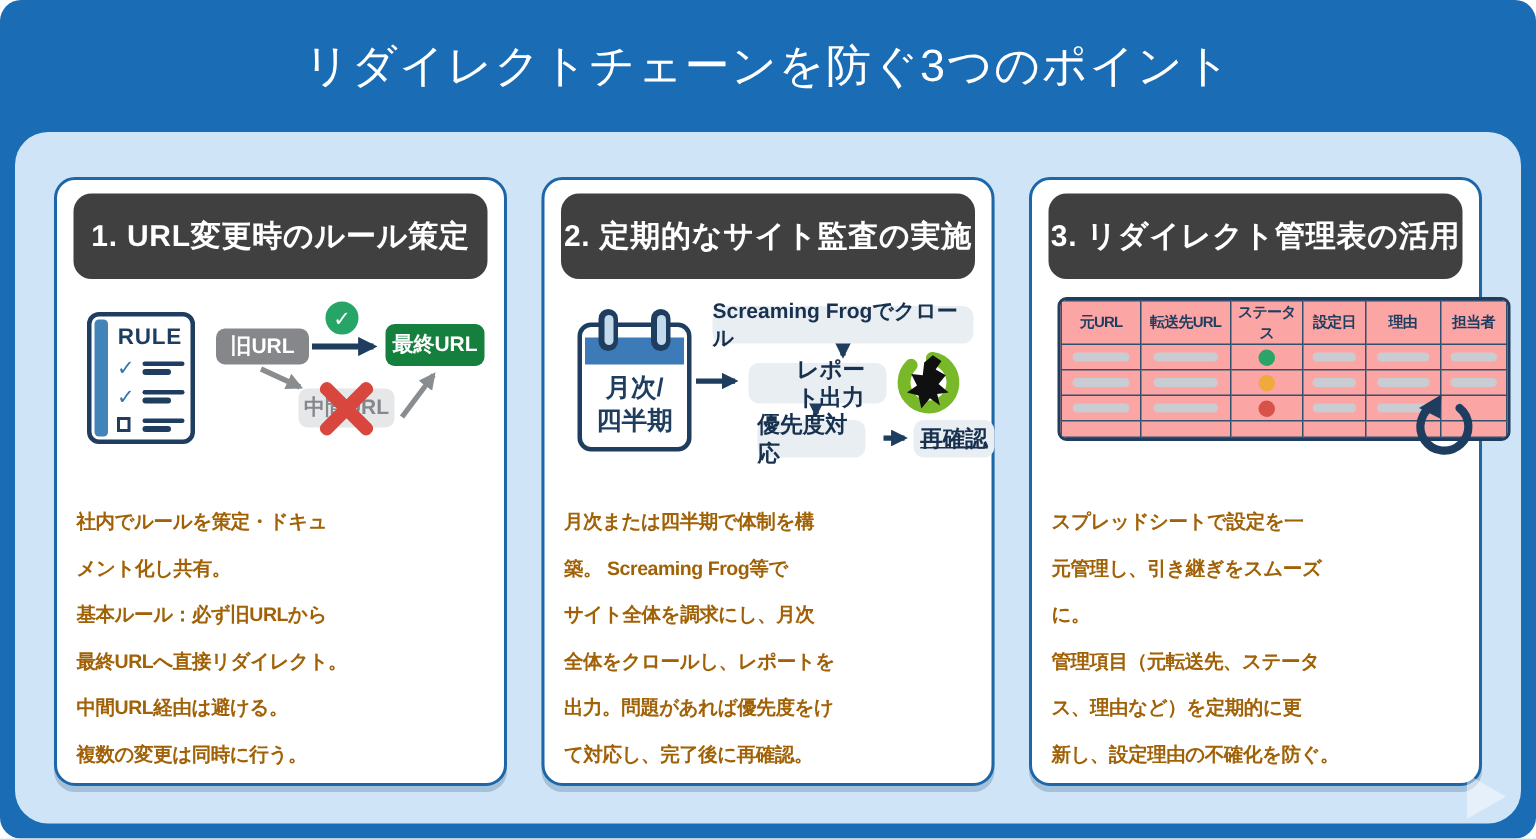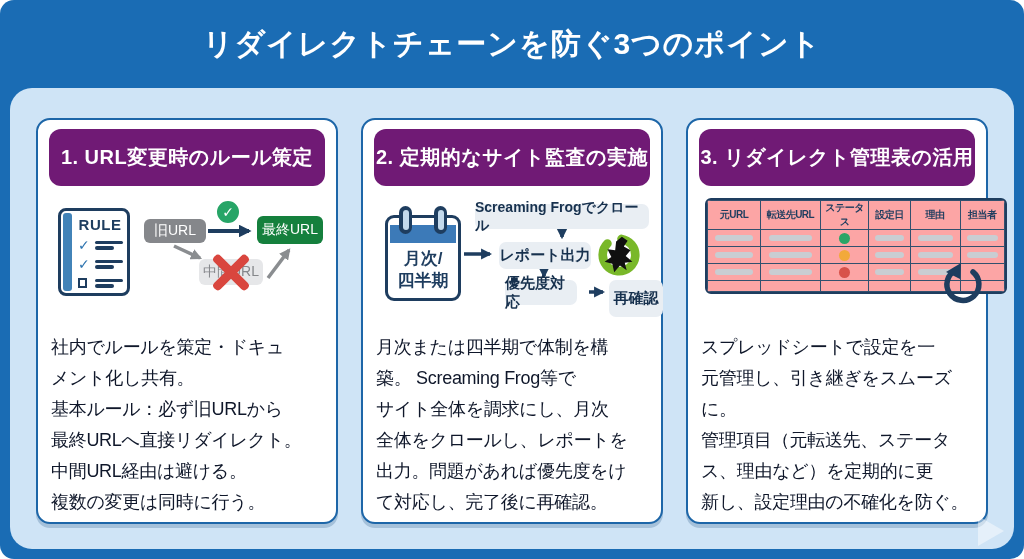--- a/index.html
+++ b/index.html
@@ -1,43 +1,43 @@
 <!DOCTYPE html>
 <html><head>
 <meta charset="utf-8">
 <style>
   * { margin:0; padding:0; box-sizing:border-box; }
   body { background:#ffffff; font-family:"Liberation Sans","DejaVu Sans",sans-serif; }
   .frame { position:relative; width:1024px; height:559px; background:#1a6cb4; border-radius:14px; overflow:hidden; }
   .app-title { position:absolute; top:0; left:0; right:0; height:88px; display:flex; align-items:center; justify-content:center;
-    color:#ffffff; font-size:30px; font-weight:700; letter-spacing:1px; }
+    color:#ffffff; font-size:30px; font-weight:400; letter-spacing:1px; }
   .panel { position:absolute; left:10px; right:10px; top:88px; bottom:10px; background:#cfe4f6; border-radius:22px; }
 
   .card { position:absolute; top:118px; width:302px; height:406px; background:#ffffff;
     border:2.5px solid #1d66a8; border-radius:14px; box-shadow:0 4px 0 rgba(16,70,120,0.22); }
   .card-1 { left:36px; } .card-2 { left:361px; } .card-3 { left:686px; }
-  .card-head { position:absolute; left:11px; right:11px; top:9px; height:57px; background:#701a75; border-radius:12px;
+  .card-head { position:absolute; left:11px; right:11px; top:9px; height:57px; background:#404040; border-radius:12px;
     display:flex; align-items:center; justify-content:center; color:#ffffff; font-size:20px; font-weight:800; letter-spacing:0.5px; }
-  .card-text { position:absolute; left:13px; right:8px; top:212px; font-size:18px; font-weight:400; line-height:31px;
-    color:#0f172a; white-space:pre-line; letter-spacing:-0.3px; }
+  .card-text { position:absolute; left:13px; right:8px; top:212px; font-size:13px; font-weight:700; line-height:31px;
+    color:#a16207; white-space:pre-line; letter-spacing:-0.3px; }
 
   
   .rule-doc { position:absolute; left:20px; top:88px; width:72px; height:88px; background:#fff;
     border:3px solid #1e3d5f; border-radius:8px; }
   .rule-spine { position:absolute; left:2px; top:2px; bottom:2px; width:9px; background:#4283b8; border-radius:3px; }
   .rule-inner { position:absolute; left:16px; top:5px; right:4px; }
   .rule-title { font-size:15px; font-weight:700; color:#1e3d5f; letter-spacing:0.5px; margin-bottom:4px; text-align:center; }
   .rule-row { display:flex; align-items:center; gap:5px; margin:5px 0 0 1px; height:14px; }
   .rcheck { width:13px; color:#2e74b0; font-size:14px; font-weight:900; line-height:1; }
   .rcbox { width:10px; height:10px; border:2.5px solid #1e3d5f; margin-right:3px; }
   .rlines { display:flex; flex-direction:column; gap:2px; }
   .rl1 { width:28px; height:3.5px; background:#1e3d5f; border-radius:2px; }
   .rl2 { width:19px; height:3.5px; background:#1e3d5f; border-radius:2px; }
 
-  .pill { position:absolute; display:flex; align-items:center; justify-content:center; font-weight:400; border-radius:6px; }
+  .pill { position:absolute; display:flex; align-items:center; justify-content:center; font-weight:700; border-radius:6px; }
   .pill-old   { left:106px; top:99px;  width:62px; height:24px; background:#85878b; color:#fff; font-size:14px; }
   .pill-final { left:219px; top:96px;  width:66px; height:28px; background:#15803d; color:#fff; font-size:14px; }
   .pill-mid   { left:161px; top:139px; width:64px; height:26px; background:#e6e7e9; color:#85878b; font-size:14px; }
   .check-badge { position:absolute; left:177px; top:79px; width:26px; height:26px; background:#27a567; border:2px solid #ffffff;
     border-radius:50%; color:#fff; display:flex; align-items:center; justify-content:center; font-size:14px; font-weight:900; }
   .red-x { position:absolute; left:168px; top:127px; width:50px; height:50px; }
   .red-x::before, .red-x::after { content:""; position:absolute; left:2px; top:21px; width:46px; height:9px;
     background:#d9463e; border-radius:4px; }
   .red-x::before { transform:rotate(45deg); }
   .red-x::after  { transform:rotate(-45deg); }
@@ -48,23 +48,23 @@
     border:3px solid #1e3d5f; border-radius:9px; }
   .cal-band { position:absolute; left:2px; right:2px; top:7px; height:18px; background:#3c7ab8; }
   .cal-ring { position:absolute; top:-12px; width:13px; height:28px; background:#1e3d5f; border-radius:7px; }
   .cal-ring::after { content:""; position:absolute; left:3.5px; right:3.5px; top:4px; bottom:4px; background:#c3d9ec; border-radius:4px; }
   .ring-l { left:11px; } .ring-r { right:11px; }
   .cal-label { position:absolute; left:0; right:0; top:30px; text-align:center; font-size:17px; font-weight:800;
     color:#1e3d5f; line-height:22px; white-space:pre-line; }
   .flow-pill { position:absolute; background:#e9eef3; border-radius:7px; color:#17314e; font-weight:800;
     display:flex; align-items:center; justify-content:center; }
   .pill-crawl    { left:112px; top:84px;  width:174px; height:25px; font-size:14px; }
-  .pill-report   { left:136px; top:122px; width:92px;  height:27px; font-size:15px; }
+  .pill-report   { left:136px; top:122px; width:92px;  height:27px; font-size:15px;padding-left:32px; }
   .pill-priority { left:142px; top:160px; width:72px;  height:25px; font-size:15px; }
-  .pill-recheck  { left:246px; top:160px; width:54px;  height:37px; font-size:15px; }
+  .pill-recheck  { left:246px; top:160px; width:54px;  height:25px; font-size:15px;text-decoration:underline; }
   .frog { position:absolute; left:232px; top:112px; }
 
   
   .sheet-wrap { position:absolute; left:17px; top:78px; width:302px; border:2.5px solid #1e3d5f; border-radius:6px;
     overflow:hidden; background:#fca5a5; }
   table.sheet { border-collapse:collapse; width:100%; }
   .sheet th, .sheet td { border:1.5px solid #31506e; }
   .sheet th { height:18px; font-size:10px; font-weight:800; color:#1e3d5f; text-align:center; letter-spacing:-0.5px; padding:0 1px; }
   .sheet td { height:17px; }
   .sheet tr.short td { height:11px; }

